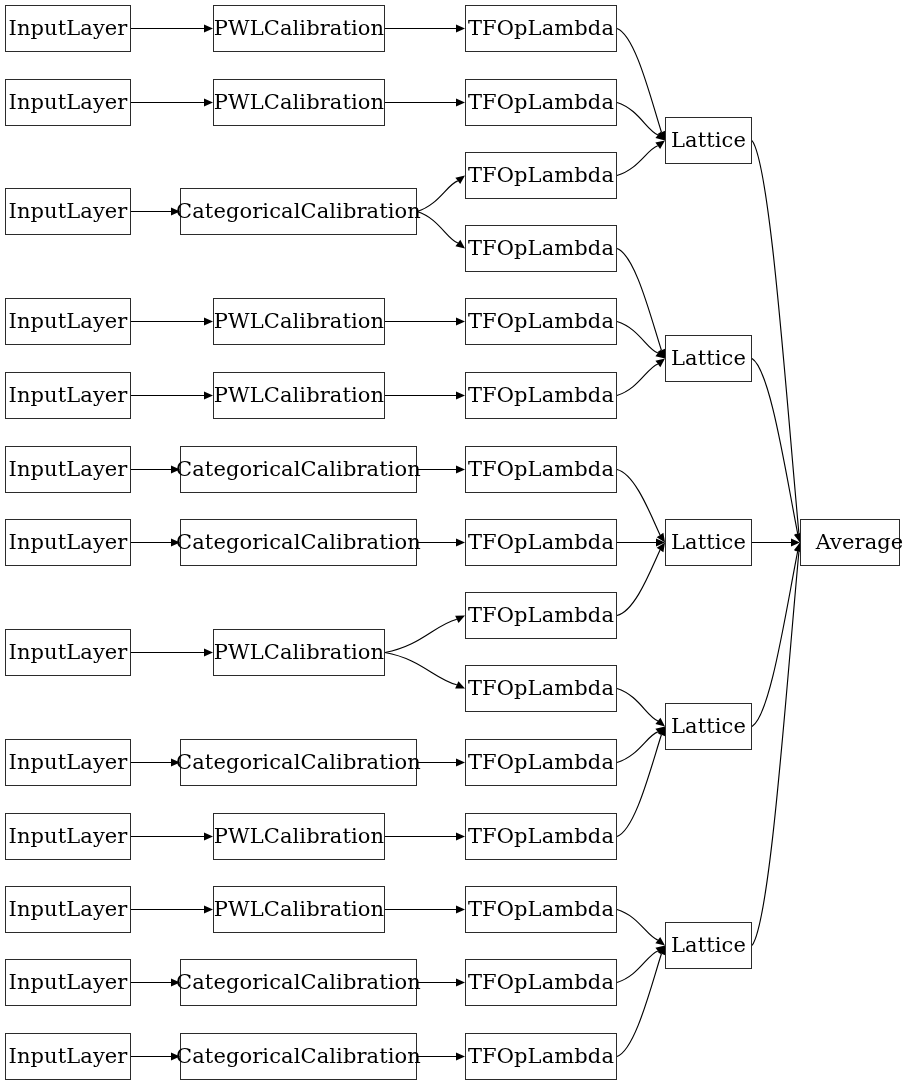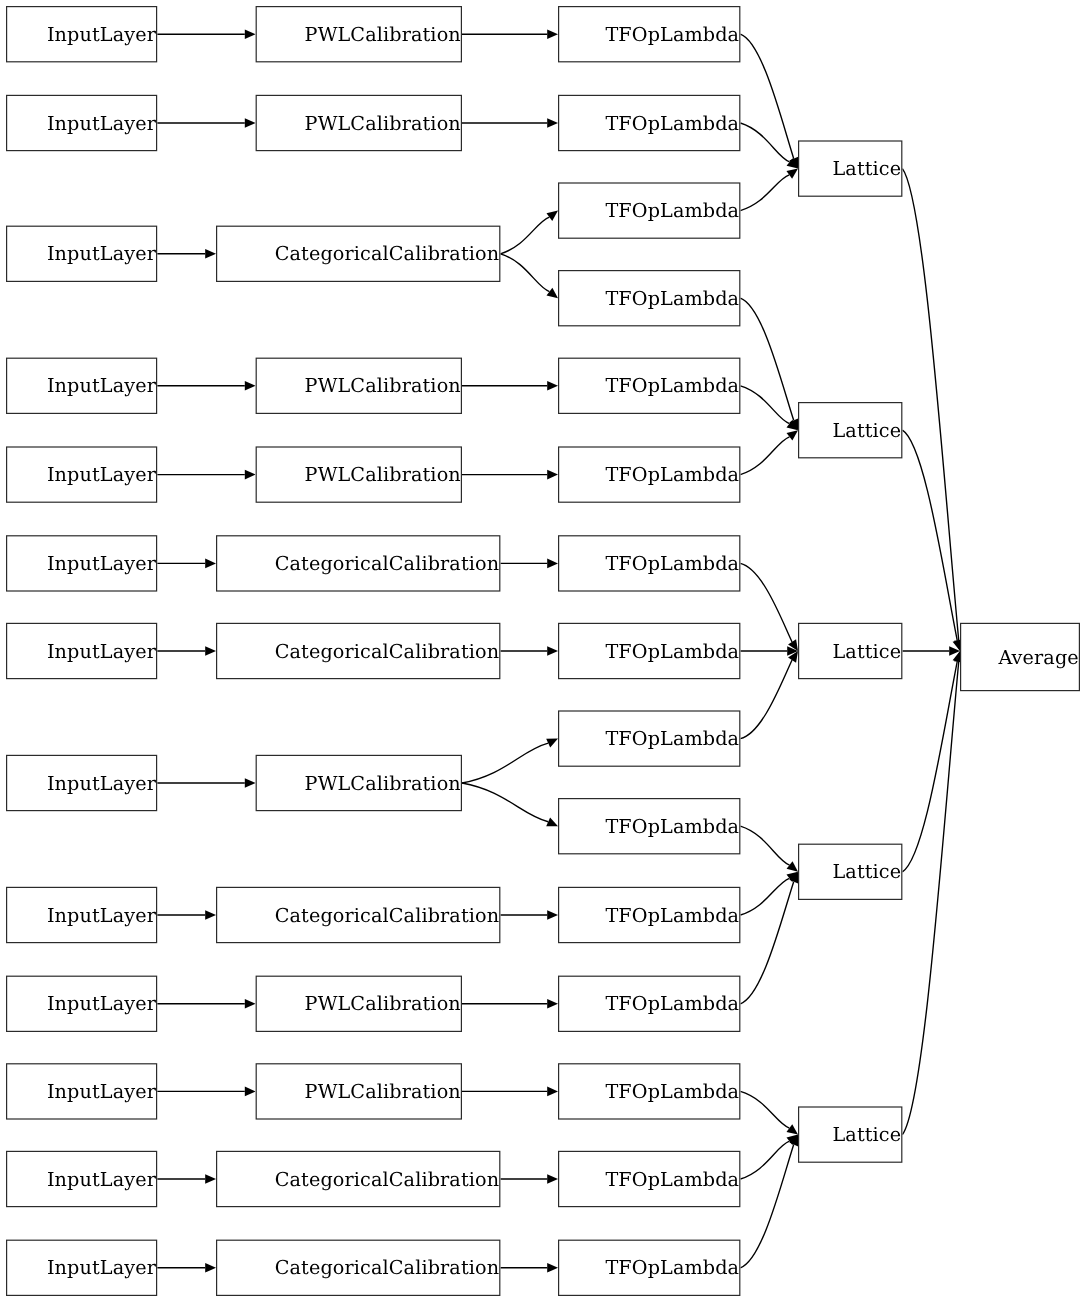--- a/index.html
+++ b/index.html
@@ -15,23 +15,23 @@
     font-family: "DejaVu Serif", "Liberation Serif", serif;
     overflow: hidden;
   }
   .node {
     position: absolute;
     box-sizing: border-box;
     border: 1px solid #2b2b2b;
     background: #ffffff;
     display: flex;
     align-items: center;
-    justify-content: flex-end;
+    justify-content: center;
     color: #000000;
-    font-size: 16px;
+    font-size: 21px;
     line-height: 1;
     white-space: nowrap;
     letter-spacing: 0.1px;
   }
   #edges {
     position: absolute;
     left: 0;
     top: 0;
     width: 905px;
     height: 1087px;
@@ -278,17 +278,17 @@
       </div>
       <div class="node" style="left: 665px; top: 519px; width: 87px; height: 47px;">
         <span>Lattice</span>
       </div>
       <div class="node" style="left: 665px; top: 703px; width: 87px; height: 47px;">
         <span>Lattice</span>
       </div>
       <div class="node" style="left: 665px; top: 922px; width: 87px; height: 47px;">
         <span>Lattice</span>
       </div>
-      <div class="node" style="left: 800px; top: 519px; width: 100px; height: 57px; padding-left: 19px;">
+      <div class="node" style="left: 800px; top: 519px; width: 100px; height: 47px; padding-left: 19px;">
         <span>Average</span>
       </div>
     </div>
 </div>
 
 </body></html>

